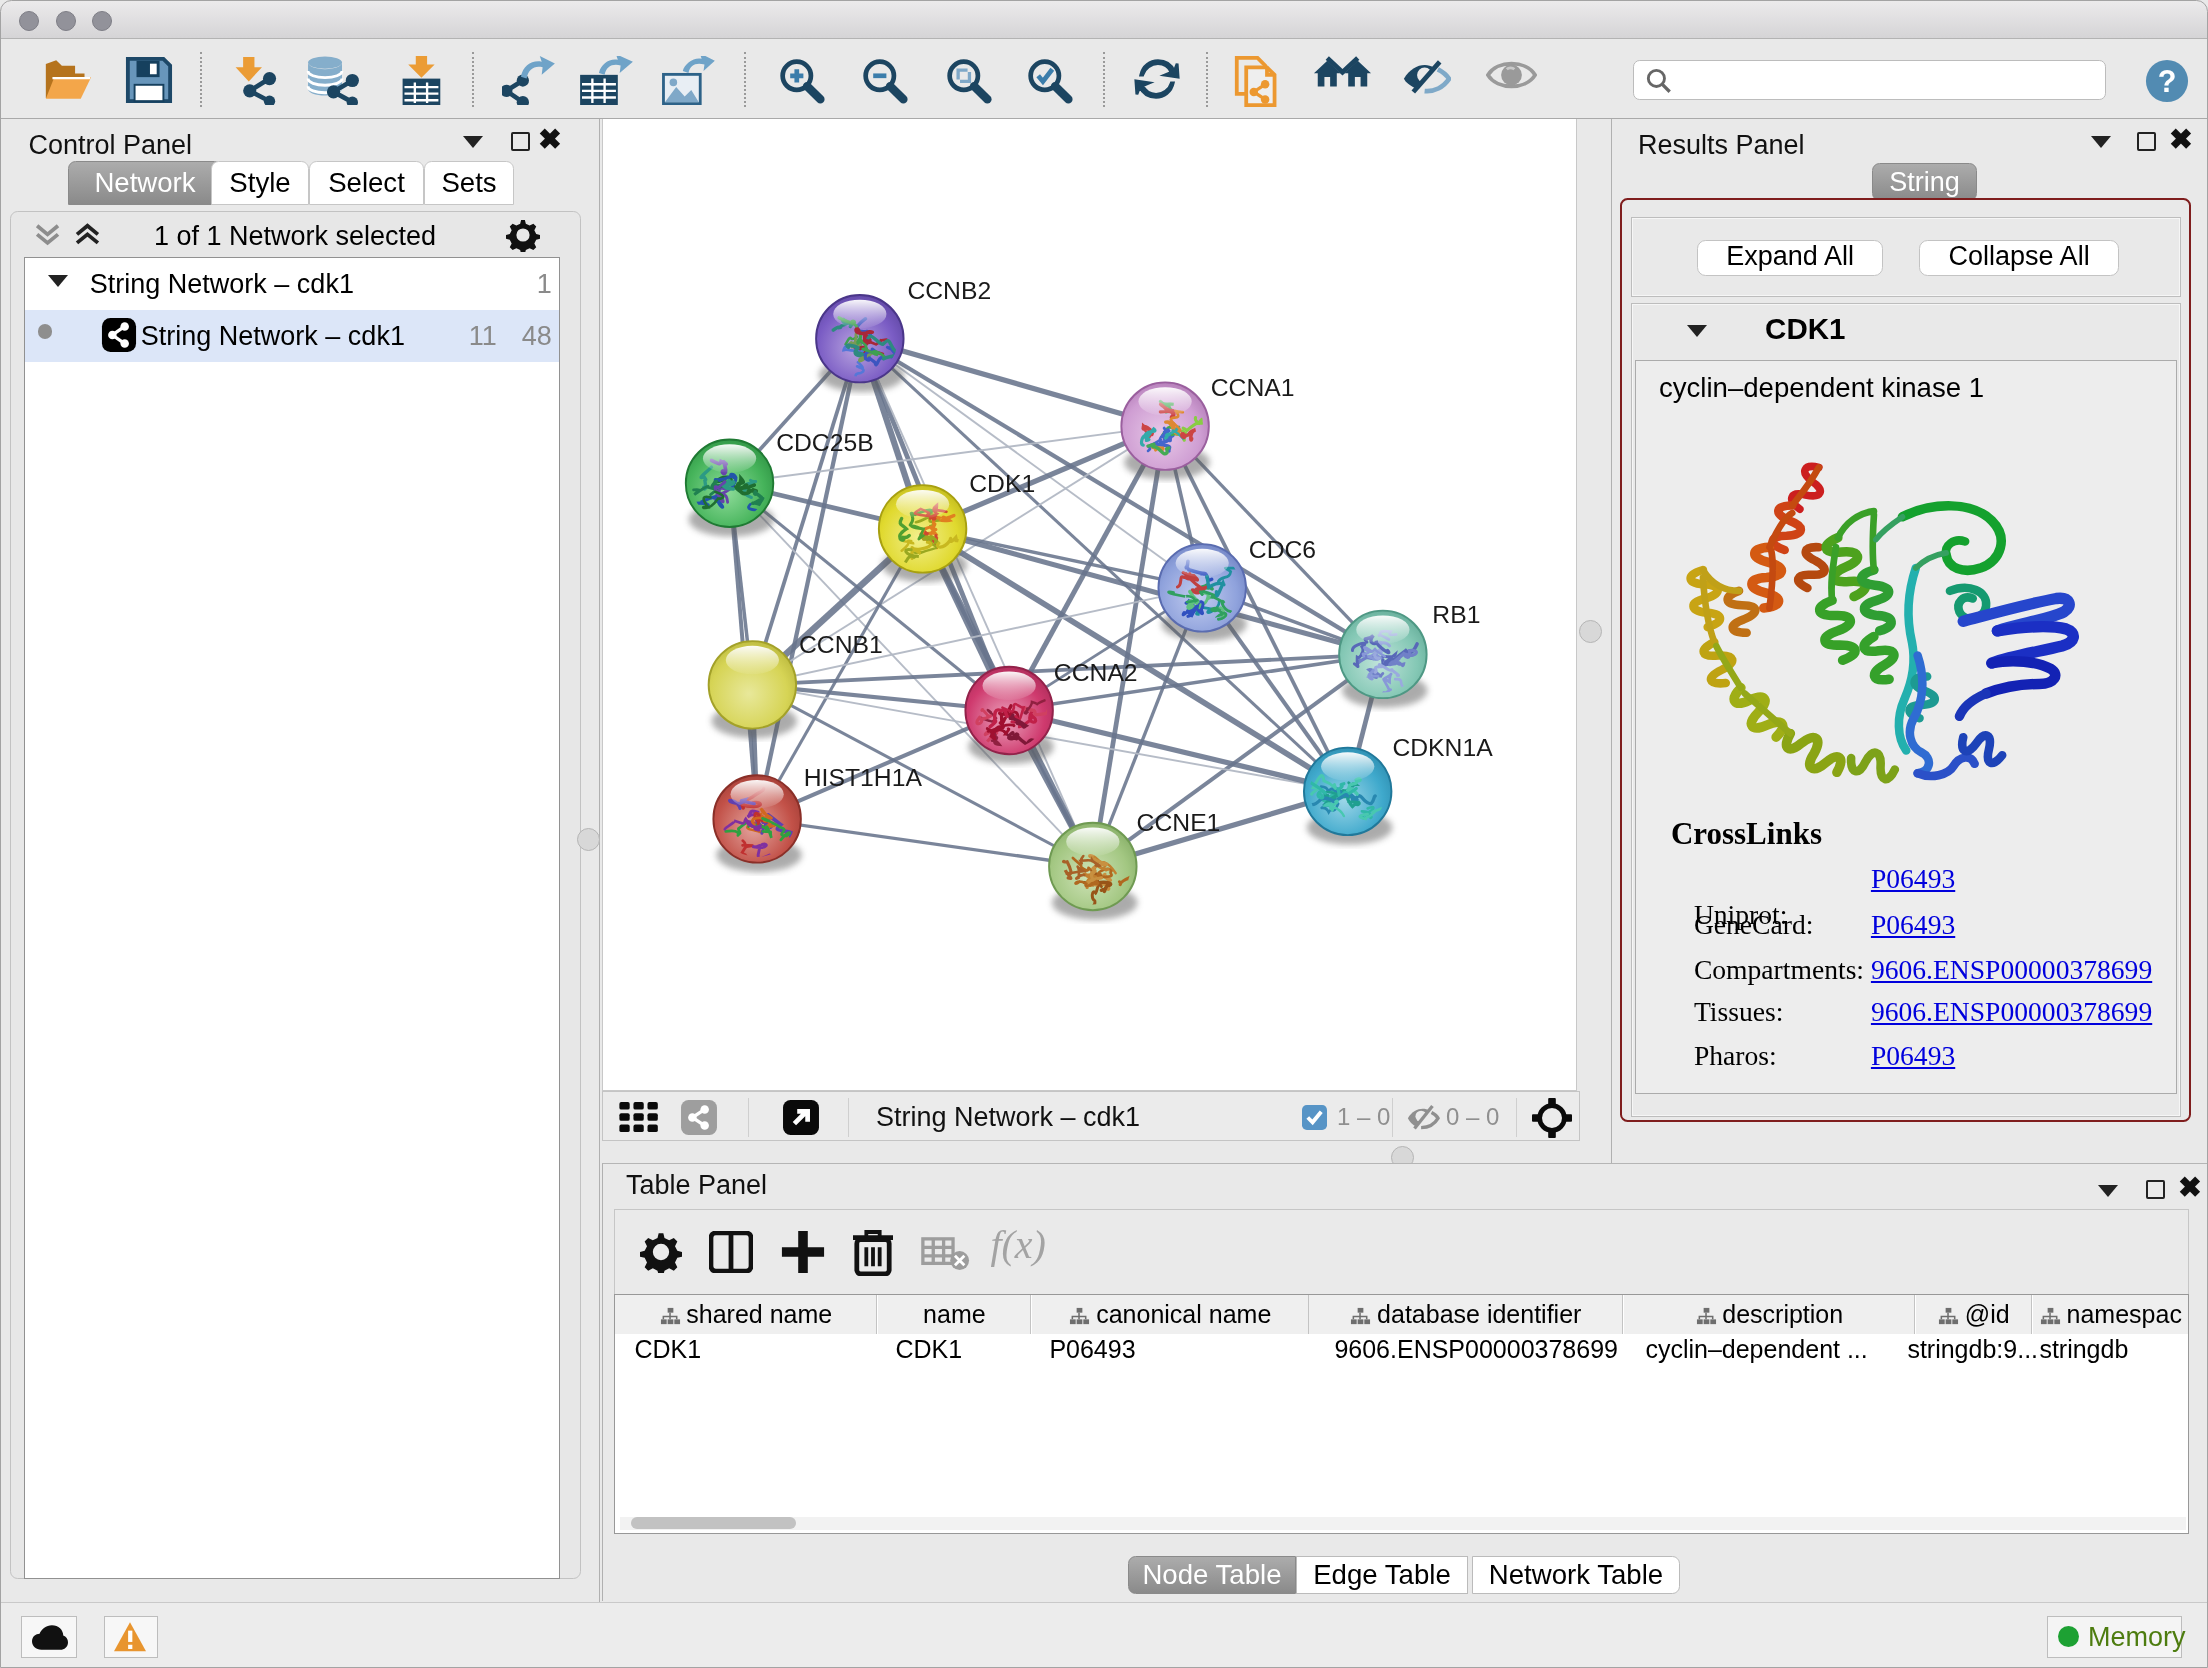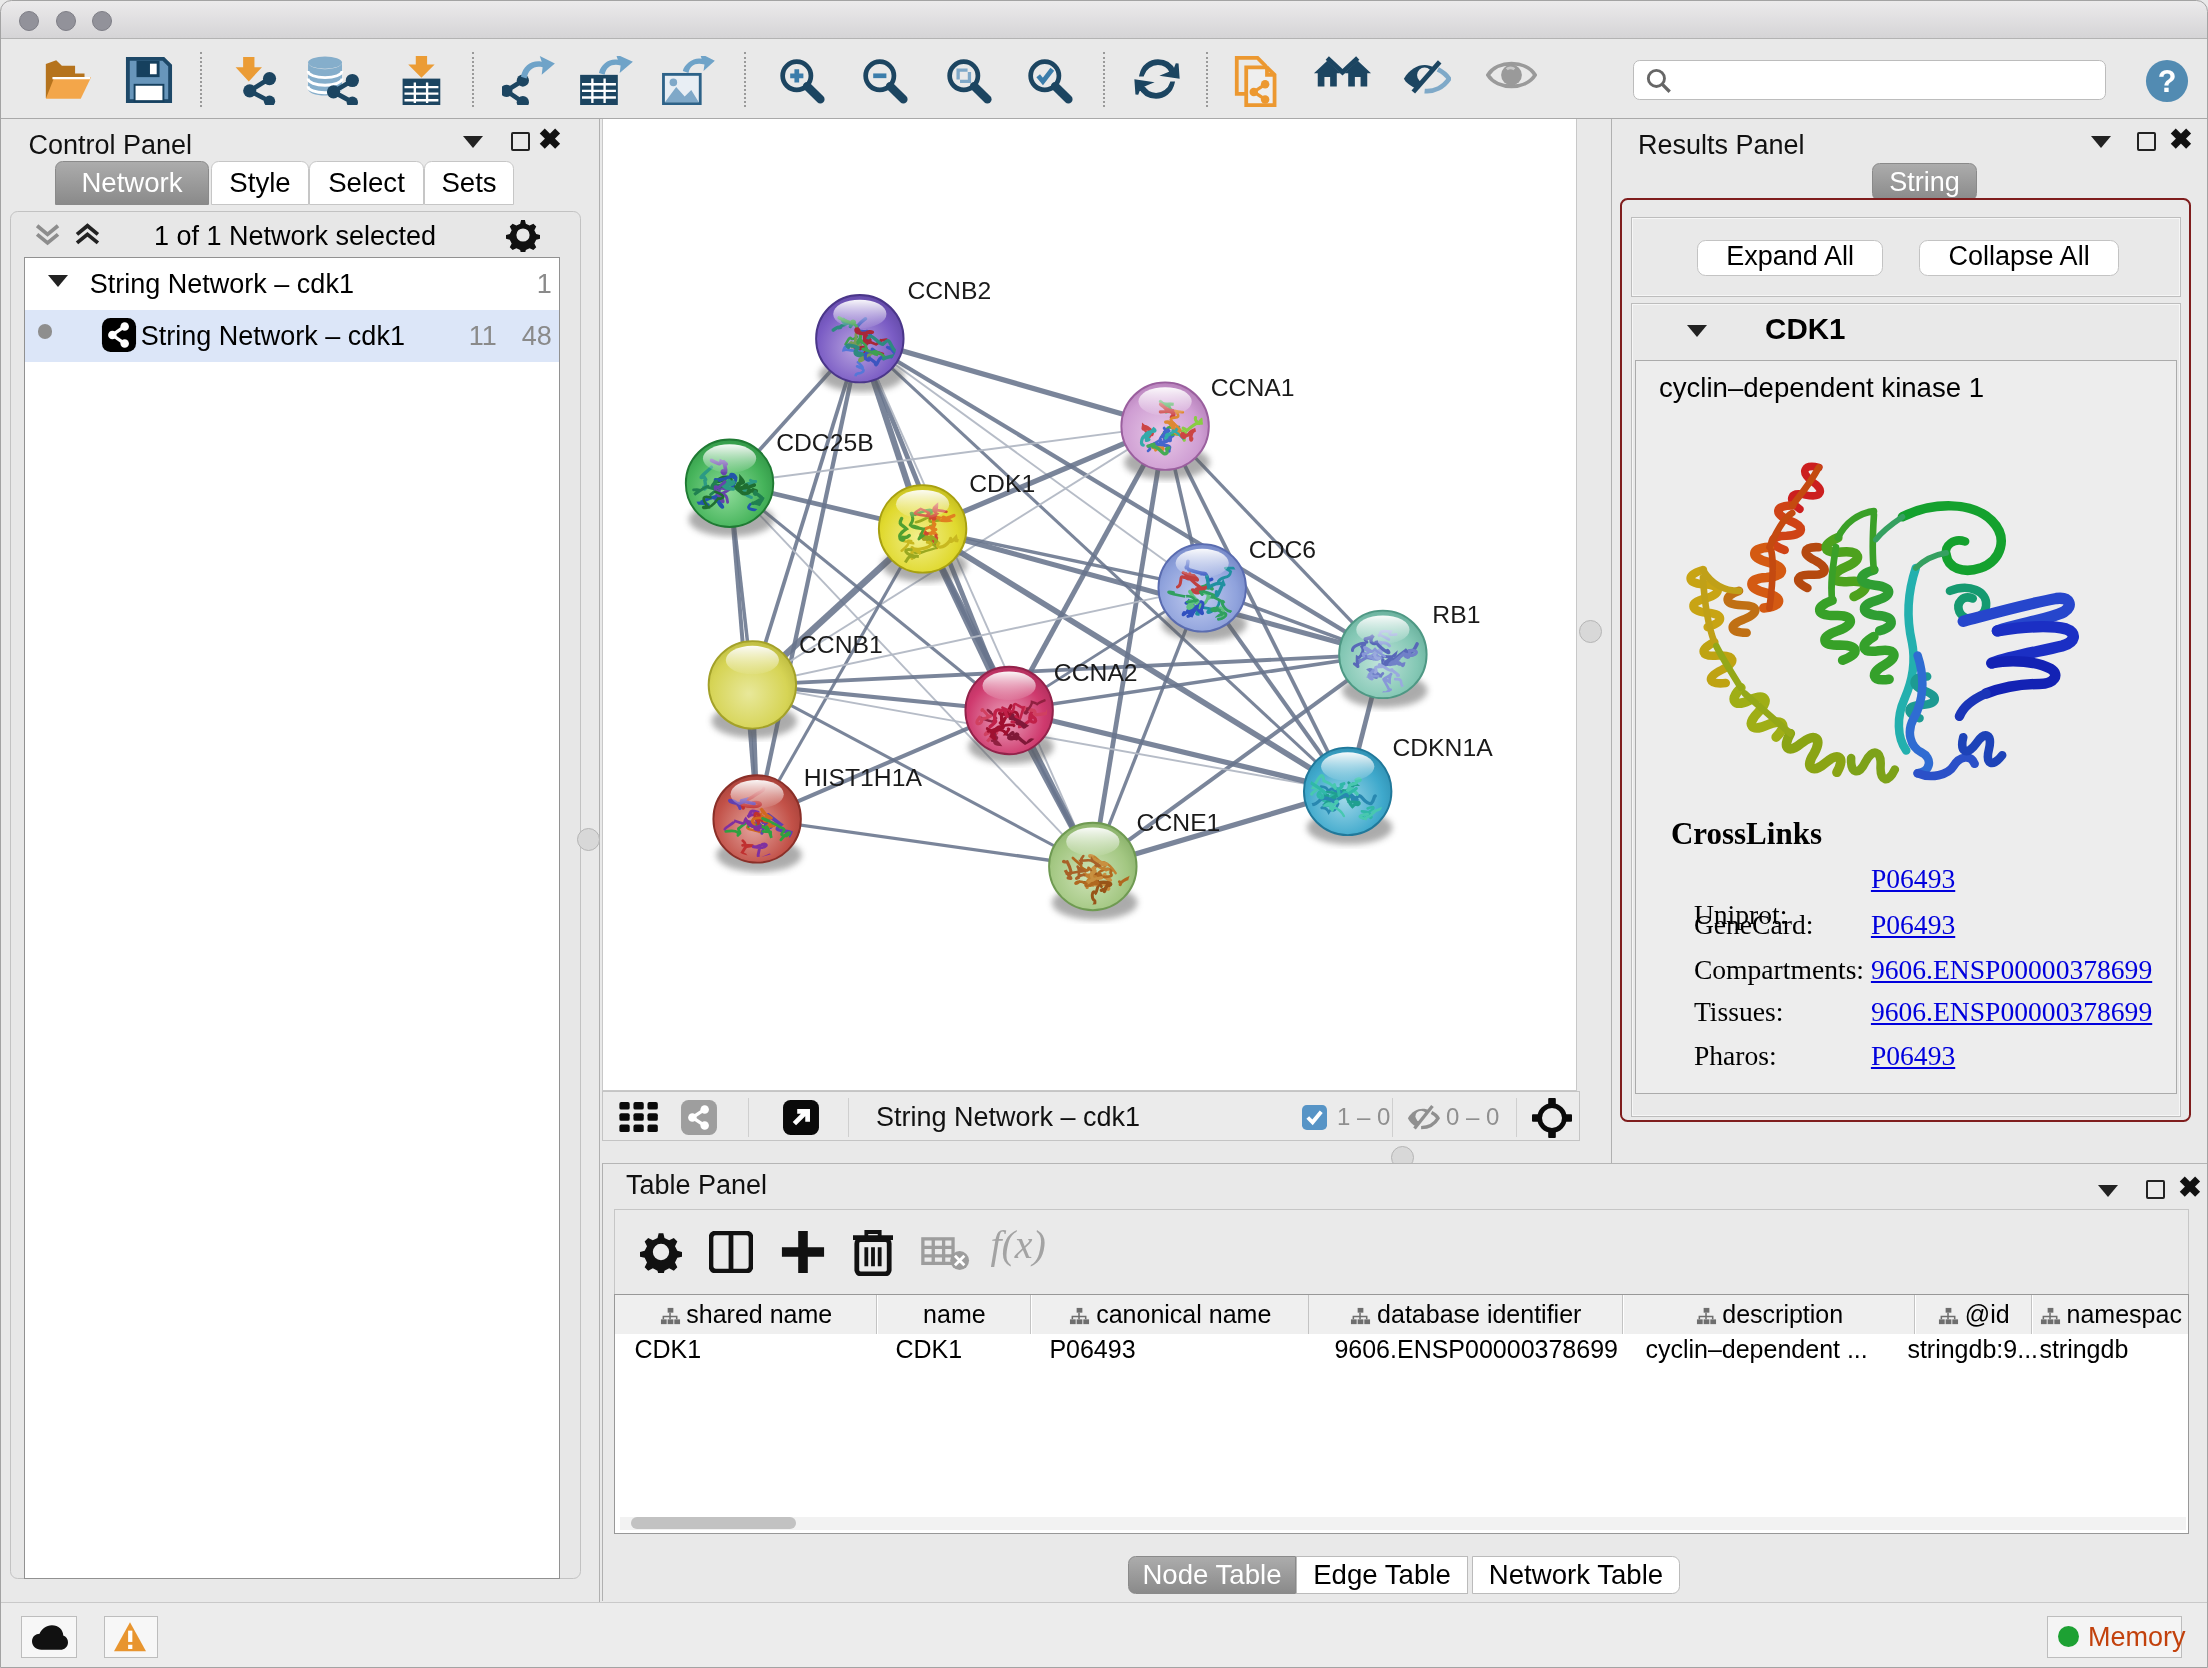--- a/index.html
+++ b/index.html
@@ -249,21 +249,21 @@
     <circle cx="23" cy="23" r="22" fill="#528bb2"></circle>
     <text x="23" y="34" text-anchor="middle" font-family="Liberation Sans" font-size="32" font-weight="bold" fill="#fff">?</text>
   </svg>
 </div>
 <div id="cpanel" class="abs">
   <div class="ptitle" style="position:absolute;left:28.5px;top:11.4px;">Control Panel</div>
   <div class="phead-ico tri" style="left:463px;top:17px;"></div>
   <div class="phead-ico sqr" style="left:511px;top:13.3px;"></div>
   <div class="phead-ico xx" style="left:538px;top:11.4px;">✖</div>
 
-  <div class="tab tabsel" style="left:55px;top:42px;width:154px;">Network</div>
+  <div class="tab tabsel" style="left:68px;top:42px;width:154px;">Network</div>
   <div class="tab" style="left:211px;top:42px;width:98px;">Style</div>
   <div class="tab" style="left:309px;top:42px;width:115px;">Select</div>
   <div class="tab" style="left:424px;top:42px;width:90px;">Sets</div>
   <div id="cp-box">
     <div id="cp-sub">
       <svg style="position:absolute;left:23px;top:9.5px;" width="86" height="28.5" viewBox="0 0 90 30">
         <g stroke="#8d8d8d" stroke-width="4" fill="none">
           <path d="M3 4 L14 13 L25 4 M3 13 L14 22 L25 13"></path>
         </g>
         <g stroke="#222" stroke-width="4" fill="none">
@@ -906,16 +906,16 @@
   </div>
   <div class="sbtn" style="left:104px;width:54px;">
     <svg style="position:absolute;left:8.6px;top:4.8px;" width="32" height="29.5" viewBox="0 0 34 31">
       <path d="M17 0 L34 31 L0 31 Z" fill="#e8952f"></path>
       <rect x="15" y="9" width="4.5" height="12" fill="#fff"></rect>
       <rect x="15" y="24" width="4.5" height="4.5" fill="#fff"></rect>
     </svg>
   </div>
   <div class="sbtn" style="left:2047px;width:135px;background:#f4f4f4;">
     <div style="position:absolute;left:9.5px;top:8.6px;width:21px;height:21px;border-radius:50%;background:#1da133;"></div>
-    <div style="position:absolute;left:40px;top:4.8px;font-size:27px;color:#c2410c;">Memory</div>
+    <div style="position:absolute;left:40px;top:4.8px;font-size:27px;color:#4d7c0f;">Memory</div>
   </div>
 </div>
 
 
 </body></html>

